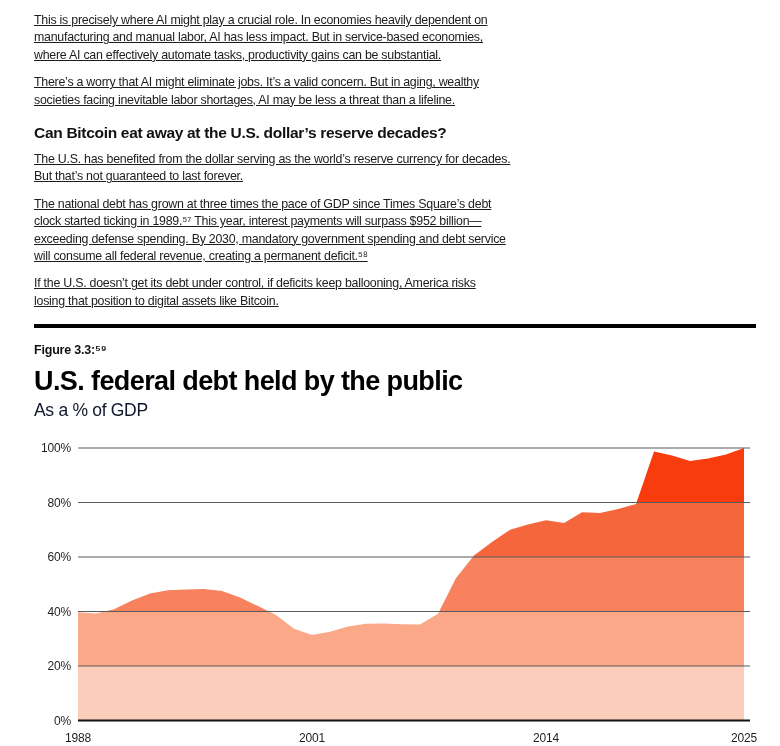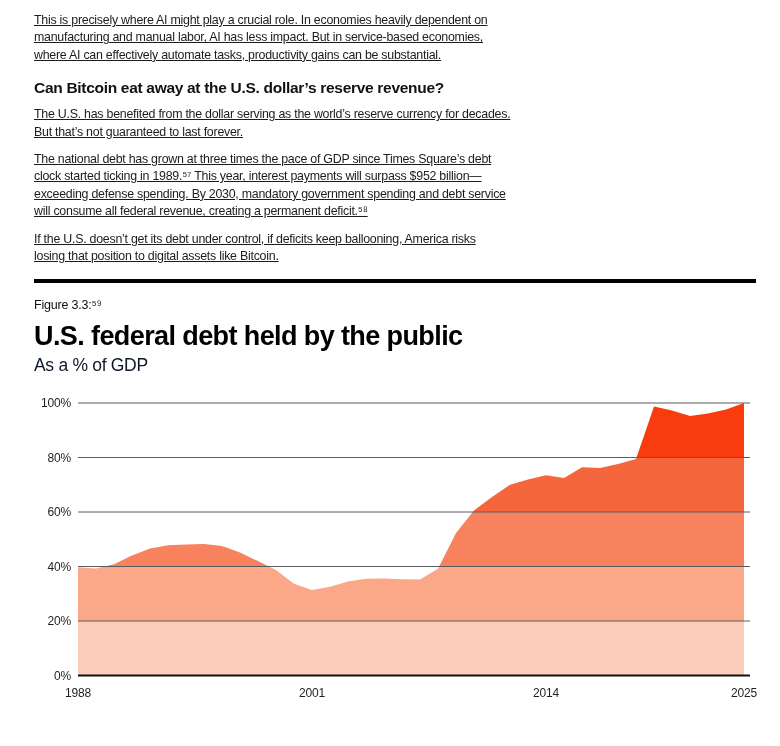--- a/index.html
+++ b/index.html
@@ -12,21 +12,21 @@
   .para{
     font-size:12.4px;line-height:17.4px;letter-spacing:-0.25px;
     white-space:pre-line;margin:0 0 10px 0;color:#1c1c1e;text-decoration:underline;
   }
   .section-heading{
     font-size:15.5px;line-height:19px;letter-spacing:-0.3px;
     font-weight:700;margin:14px 0 9px 0;color:#111;
   }
   .rule{height:4px;background:#000;width:722px;margin-top:14px;}
   .fig-label{
-    font-size:12.5px;font-weight:400;letter-spacing:-0.2px;
+    font-size:12.5px;font-weight:700;letter-spacing:-0.2px;
     margin-top:15px;color:#111;
   }
   .fig-title{
     font-size:27px;font-weight:800;letter-spacing:-0.6px;
     margin-top:9px;color:#000;
   }
   .fig-subtitle{
     font-size:17.5px;letter-spacing:-0.3px;margin-top:3px;color:#0f172a;
   }
   .chart-wrap{margin-top:11px;margin-left:-1px;}
@@ -36,22 +36,24 @@
   }
 </style>
 </head>
 <body>
 
 <div class="page">
 
   <div class="para">This is precisely where AI might play a crucial role. In economies heavily dependent on
 manufacturing and manual labor, AI has less impact. But in service-based economies,
 where AI can effectively automate tasks, productivity gains can be substantial.</div>
+  <div class="para">There’s a worry that AI might eliminate jobs. It’s a valid concern. But in aging, wealthy
+societies facing inevitable labor shortages, AI may be less a threat than a lifeline.</div>
 
-  <div class="section-heading">Can Bitcoin eat away at the U.S. dollar’s reserve revenue?</div>
+  <div class="section-heading">Can Bitcoin eat away at the U.S. dollar’s reserve decades?</div>
 
   <div class="para">The U.S. has benefited from the dollar serving as the world’s reserve currency for decades.
 But that’s not guaranteed to last forever.</div>
   <div class="para">The national debt has grown at three times the pace of GDP since Times Square’s debt
 clock started ticking in 1989.⁵⁷ This year, interest payments will surpass $952 billion—
 exceeding defense spending. By 2030, mandatory government spending and debt service
 will consume all federal revenue, creating a permanent deficit.⁵⁸</div>
   <div class="para">If the U.S. doesn’t get its debt under control, if deficits keep ballooning, America risks
 losing that position to digital assets like Bitcoin.</div>
 

